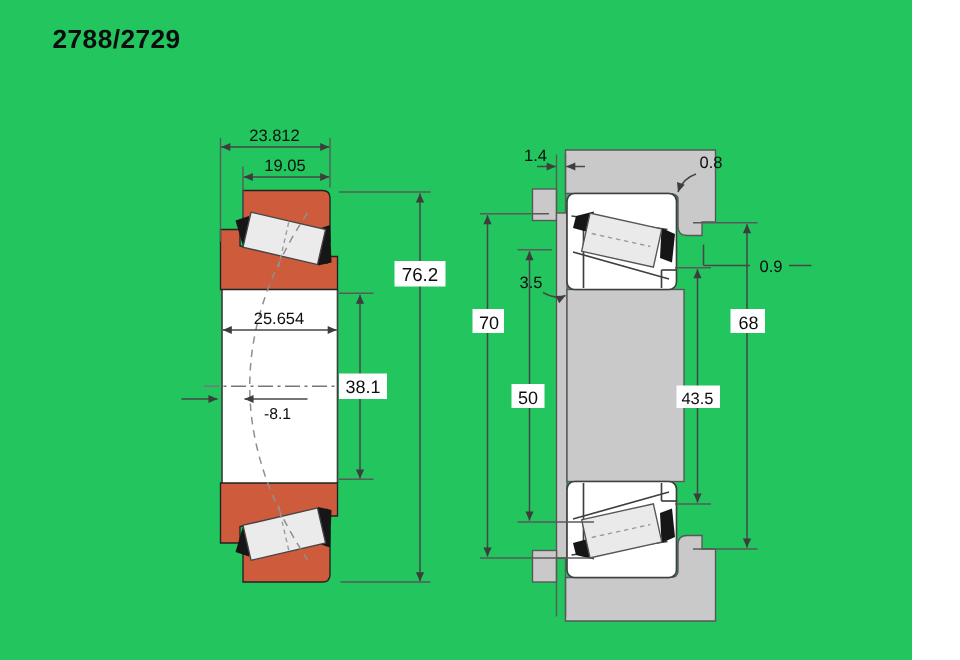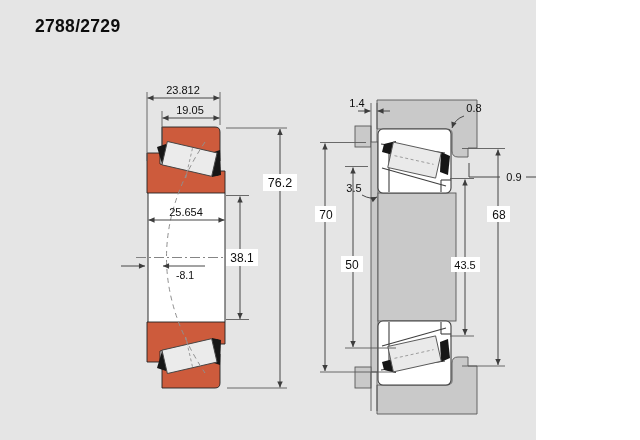--- a/index.html
+++ b/index.html
@@ -1,17 +1,17 @@
 <!DOCTYPE html>
 <html><head>
 <meta charset="utf-8">
 <style>
   html,body { margin:0; padding:0; background:#ffffff; }
   #stage {
-    position:relative; width:536px; height:440px; background:#e5e5e5;
+    position:relative; width:608px; height:440px; background:#22c55e;
     font-family:"Liberation Sans", sans-serif; overflow:hidden;
   }
   #title {
     position:absolute; left:35px; top:16px;
     font-size:17.5px; font-weight:bold; color:#0d0d0d; letter-spacing:0.3px;
   }
   svg { position:absolute; left:0; top:0; }
   .dim  { stroke:#474747; stroke-width:1; fill:none; }
   .ext  { stroke:#5a5a5a; stroke-width:0.9; fill:none; }
   .dimtxt { font-family:"Liberation Sans", sans-serif; font-size:11px; fill:#0e0e0e; text-anchor:middle; }

